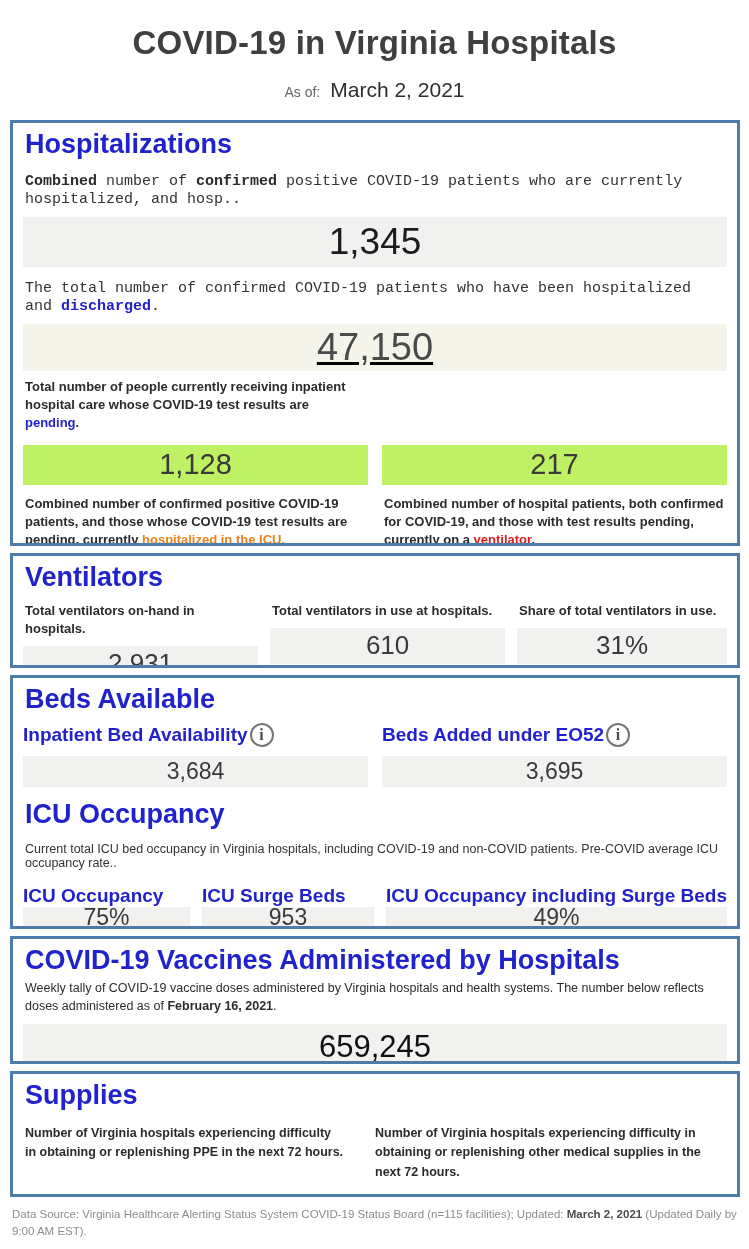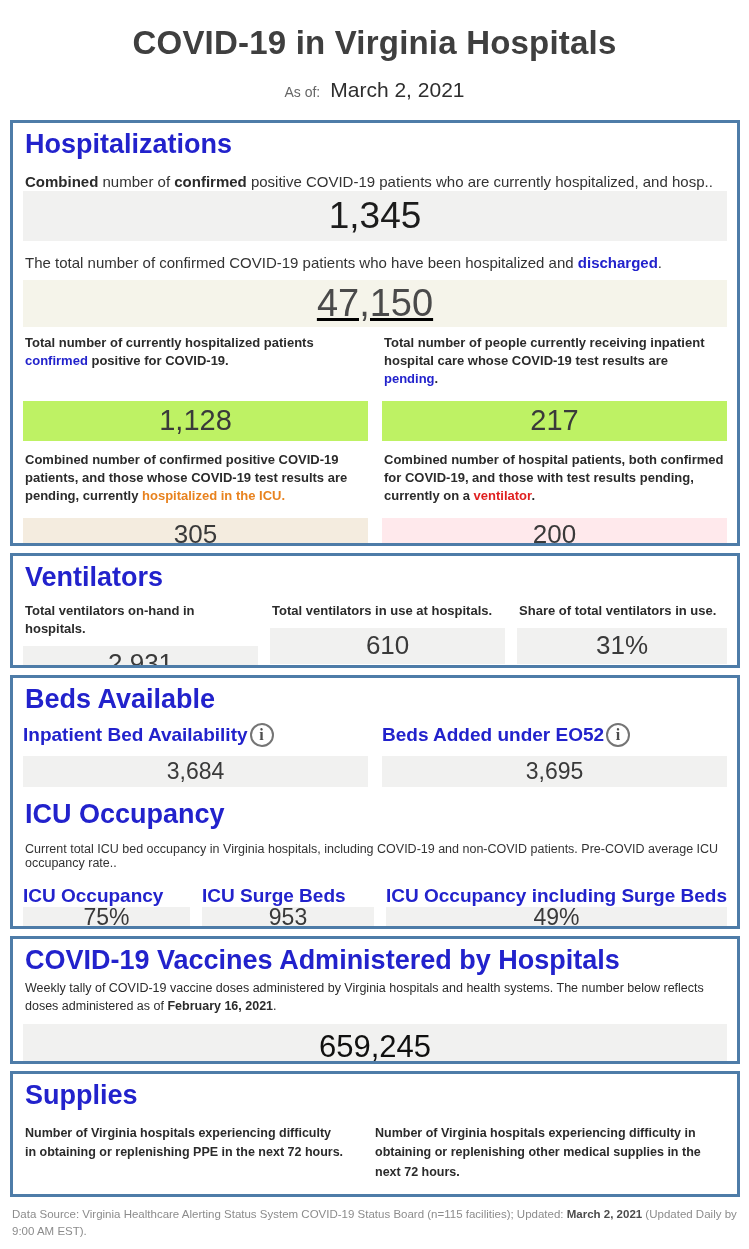--- a/index.html
+++ b/index.html
@@ -27,21 +27,21 @@
     border: 3px solid #4e7ca8;
     background: #ffffff;
     padding: 4px 10px 8px 10px;
     overflow: hidden;
   }
   .section-heading {
     margin: 2px 0 0 2px;
     font-size: 27px; font-weight: 600; color: #2222cc;
     line-height: 1.15;
   }
-  .desc { margin: 13px 2px 0 2px; font-size: 15px; color: #333333; line-height: 1.2; }
+  .desc { margin: 13px 2px 0 2px; font-size: 15px; color: #333333; line-height: 1.2; font-family: Liberation Mono, monospace; }
   .desc b { color: #2b2b2b; }
   .link-em { color: #2222cc; font-weight: 700; }
   .em-orange { color: #e8821e; }
   .em-red { color: #e02020; }
 
   .band {
     display: flex; align-items: center; justify-content: center;
     width: 100%;
   }
   .bg-gray  { background: #f1f1f0; }
@@ -105,21 +105,21 @@
   .footer { margin: 9px 10px 0 12px; }
   .footer-line { font-size: 11.5px; color: #8c8c8c; line-height: 1.5; }
   .footer-line b { color: #4c4c4c; }
 
   
   .box-hosp { height: 426px; }
   .box-vent { height: 115px; }
   .box-beds { height: 254px; }
   .box-vax  { height: 128px; }
   .box-sup  { height: 126px; }
-  .band-1345  { margin-top: 0; height: 50px; }
+  .band-1345  { margin-top: 8px; height: 50px; }
   .band-47150 { margin-top: 8px;  height: 47px; }
 </style>
 </head>
 <body>
 
 <div class="header">
   <h1 class="page-title">COVID-19 in Virginia Hospitals</h1>
   <div class="asof-row">
     <span class="asof-label">As of:</span><span class="asof-date">March 2, 2021</span>
   </div>
@@ -134,21 +134,20 @@
     <span class="num-xl">1,345</span>
   </div>
 
   <p class="desc"><span>The total number of confirmed COVID-19 patients who have been hospitalized and </span><span class="link-em">discharged</span><span>.</span></p>
 
   <div class="band bg-beige band-47150">
     <span class="num-lg">47,150</span>
   </div>
 
   <div class="cols2">
-    <p class="label-sm"><span>Total number of currently hospitalized patients </span><span class="link-em">confirmed</span><span> positive for COVID-19.</span></p>
     <p class="label-sm"><span>Total number of people currently receiving inpatient hospital care whose COVID-19 test results are </span><span class="link-em">pending</span><span>.</span></p>
   </div>
   <div class="cols2">
     <div class="band bg-blue band-row2">
       <span class="num-md">1,128</span>
     </div>
     <div class="band bg-blue band-row2">
       <span class="num-md">217</span>
     </div>
   </div>

